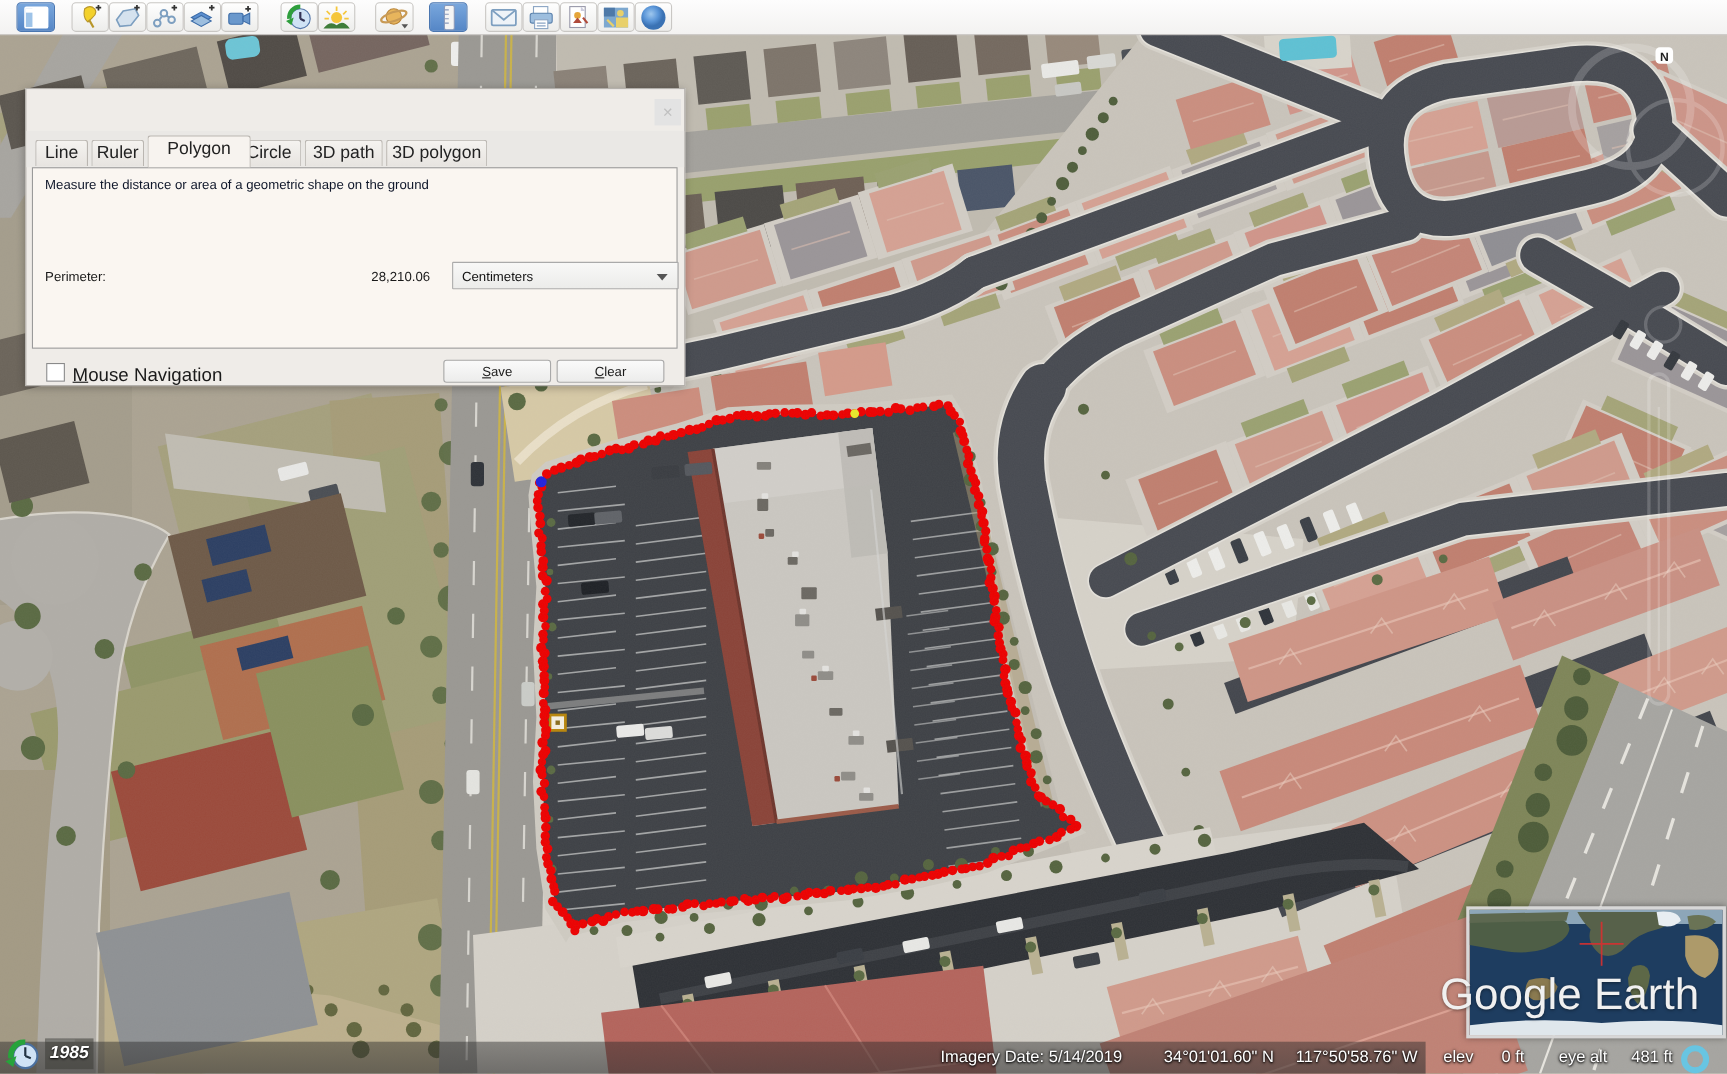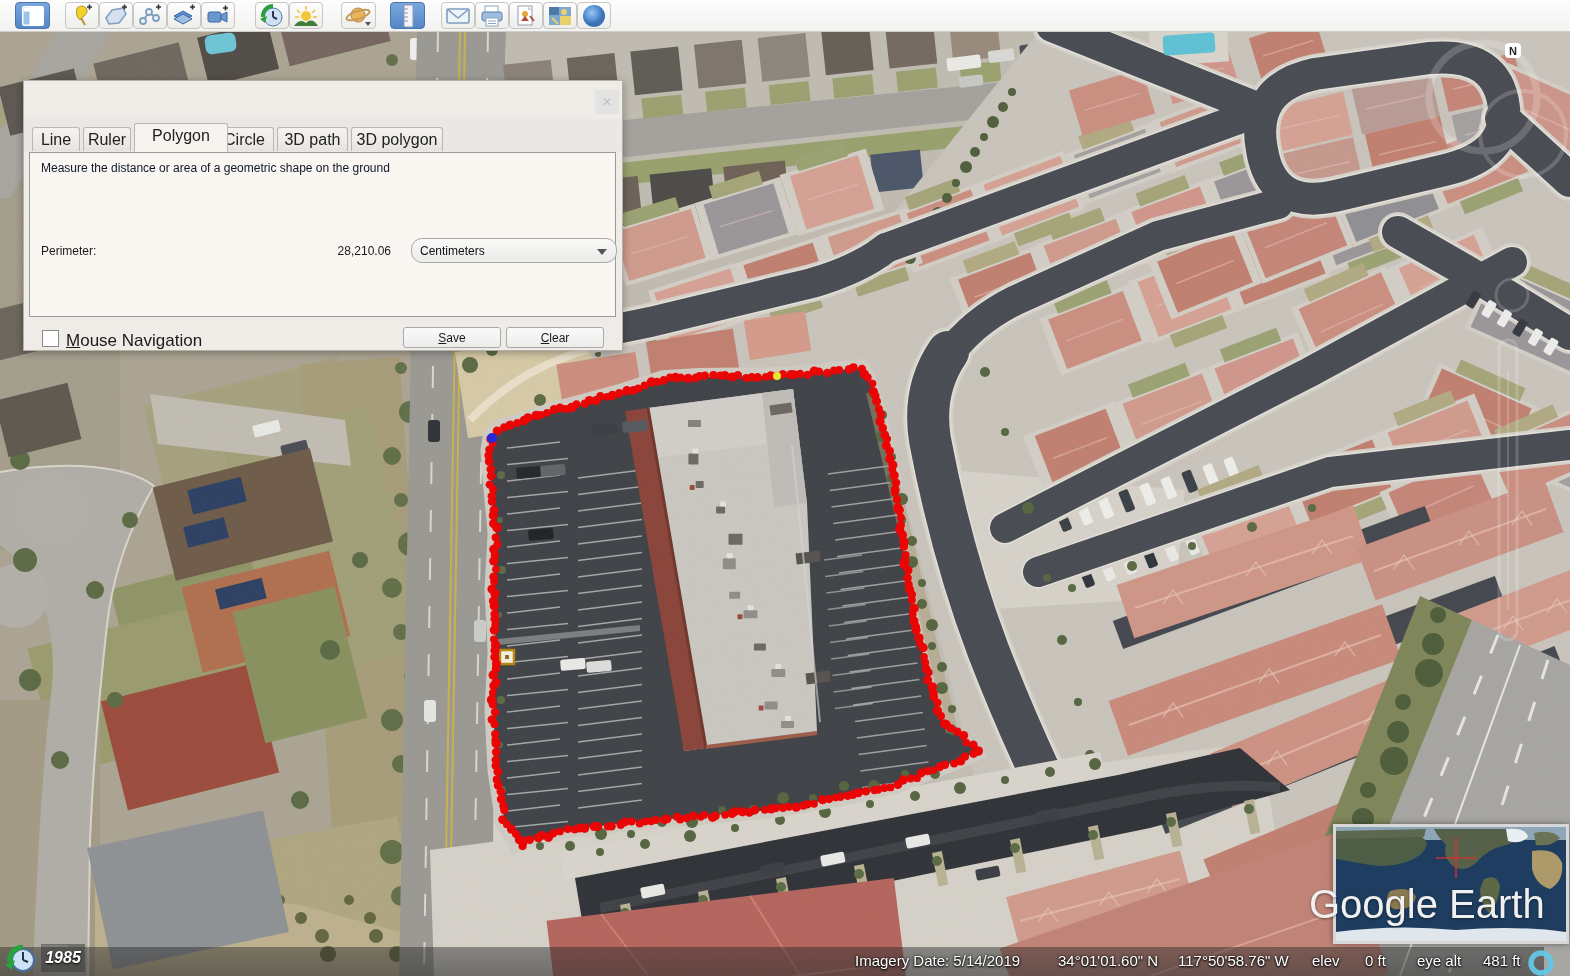--- a/index.html
+++ b/index.html
@@ -9,27 +9,27 @@
 #dlg-title{position:absolute;left:0;top:0;width:100%;height:38px;background:#fbfbfb;color:#95928e;font-size:15px;line-height:38px;padding-left:11px;box-sizing:border-box;}
 #dlg-close{position:absolute;right:3px;top:9px;width:24px;height:24px;background:#e3e3e3;color:#c0c0c0;text-align:center;line-height:24px;font-size:12px;}
 #tabs{position:absolute;left:0;top:38px;width:100%;height:33px;background:#eae8e5;}
 .tab{position:absolute;top:8px;height:24px;background:linear-gradient(#f5f3f0,#e7e4e0);border:1px solid #bab6b1;border-bottom:none;border-radius:3px 3px 0 0;font-size:16px;color:#222;text-align:center;line-height:24px;box-sizing:border-box;}
 .tab.active{top:4px;height:29px;background:#f7f3ef;z-index:2;}
 #dlg-panel{position:absolute;left:5px;top:71px;width:587px;height:165px;background:#faf6f1;border:1px solid #9a9a9a;box-sizing:border-box;}
 #dlg-desc{position:absolute;left:11px;top:8px;font-size:12px;color:#0f172a;}
 .row{position:absolute;left:0;width:100%;height:26px;}
 .lbl{position:absolute;left:11px;top:6px;font-size:12px;color:#1a1a1a;}
 .val{position:absolute;right:224px;top:6px;font-size:12px;color:#1a1a1a;}
-.combo{position:absolute;left:381px;top:0;width:206px;height:25px;border:1px solid #aaa;border-radius:11px;background:linear-gradient(#f8f8f7,#ececea);box-sizing:border-box;}
+.combo{position:absolute;left:381px;top:0;width:206px;height:25px;border:1px solid #aaa;border-radius:1px;background:linear-gradient(#f8f8f7,#ececea);box-sizing:border-box;}
 .combo-t{position:absolute;left:8px;top:5px;font-size:12px;color:#111;}
 .arr{position:absolute;right:9px;top:10px;width:0;height:0;border-left:5px solid transparent;border-right:5px solid transparent;border-top:6px solid #555;}
 #dlg-check{position:absolute;left:18px;top:249px;width:15px;height:15px;background:#fff;border:1px solid #8a8a8a;}
 #dlg-checklbl{position:absolute;left:42px;top:250px;font-size:17px;color:#1a1a1a;}
 .dbtn{position:absolute;top:246px;width:98px;height:21px;border:1px solid #a9a9a9;border-radius:3px;background:linear-gradient(#fafafa,#ececeb);font-size:12px;text-align:center;line-height:21px;color:#1a1a1a;box-sizing:border-box;}
-#statusbar{position:absolute;left:0;top:947px;width:1544px;height:29px;background:linear-gradient(rgba(40,40,40,0.45),rgba(50,50,50,0.62));}
+#statusbar{position:absolute;left:0;top:947px;width:1296px;height:29px;background:linear-gradient(rgba(40,40,40,0.45),rgba(50,50,50,0.62));}
 #statusbar span{position:absolute;top:5px;color:#fff;font-size:15px;text-shadow:0 1px 2px #000,0 0 3px #000;white-space:pre;}
 #spinner{position:absolute;left:1527px;top:949px;}
 #histclock{position:absolute;left:4px;top:945px;}
 #yearbox{position:absolute;left:41px;top:944px;width:44px;height:28px;background:rgba(60,60,55,0.55);color:#fff;font-size:16px;font-weight:bold;text-align:center;line-height:28px;text-shadow:0 1px 2px #000;font-style:italic;}
 #inset{position:absolute;left:1333px;top:824px;width:230px;height:114px;border:3px solid #d7d7d7;box-shadow:0 0 6px rgba(0,0,0,0.4);}
 #gelogo{position:absolute;left:1309px;top:882px;color:#f0f0f0;font-size:40px;letter-spacing:0px;text-shadow:0 1px 3px rgba(0,0,0,0.45);}
 </style></head>
 <body>
 
 <svg id="map" width="1570" height="976" viewBox="0 0 1570 976">

